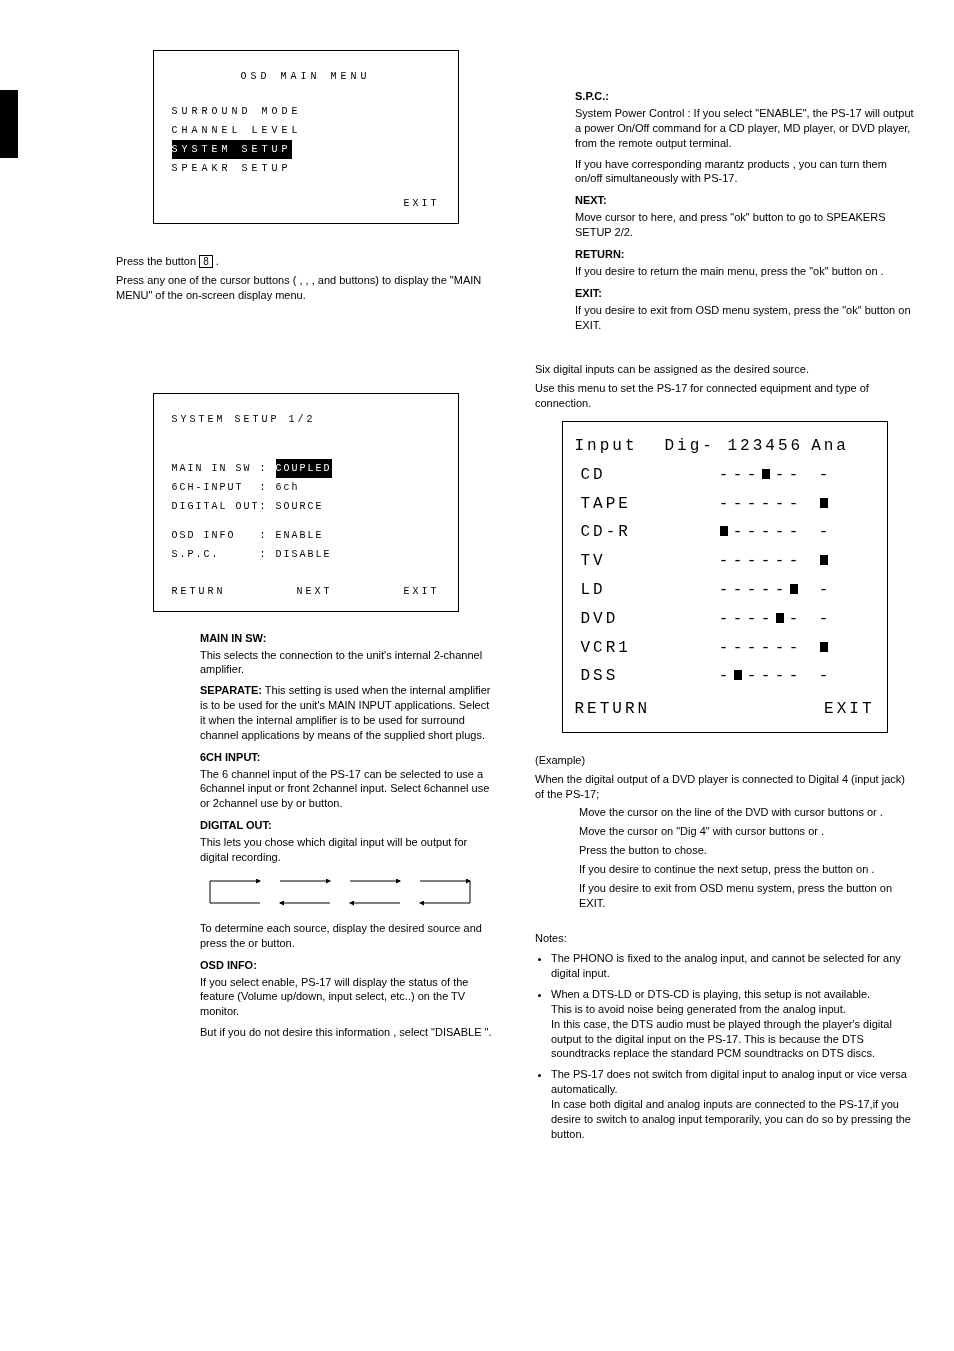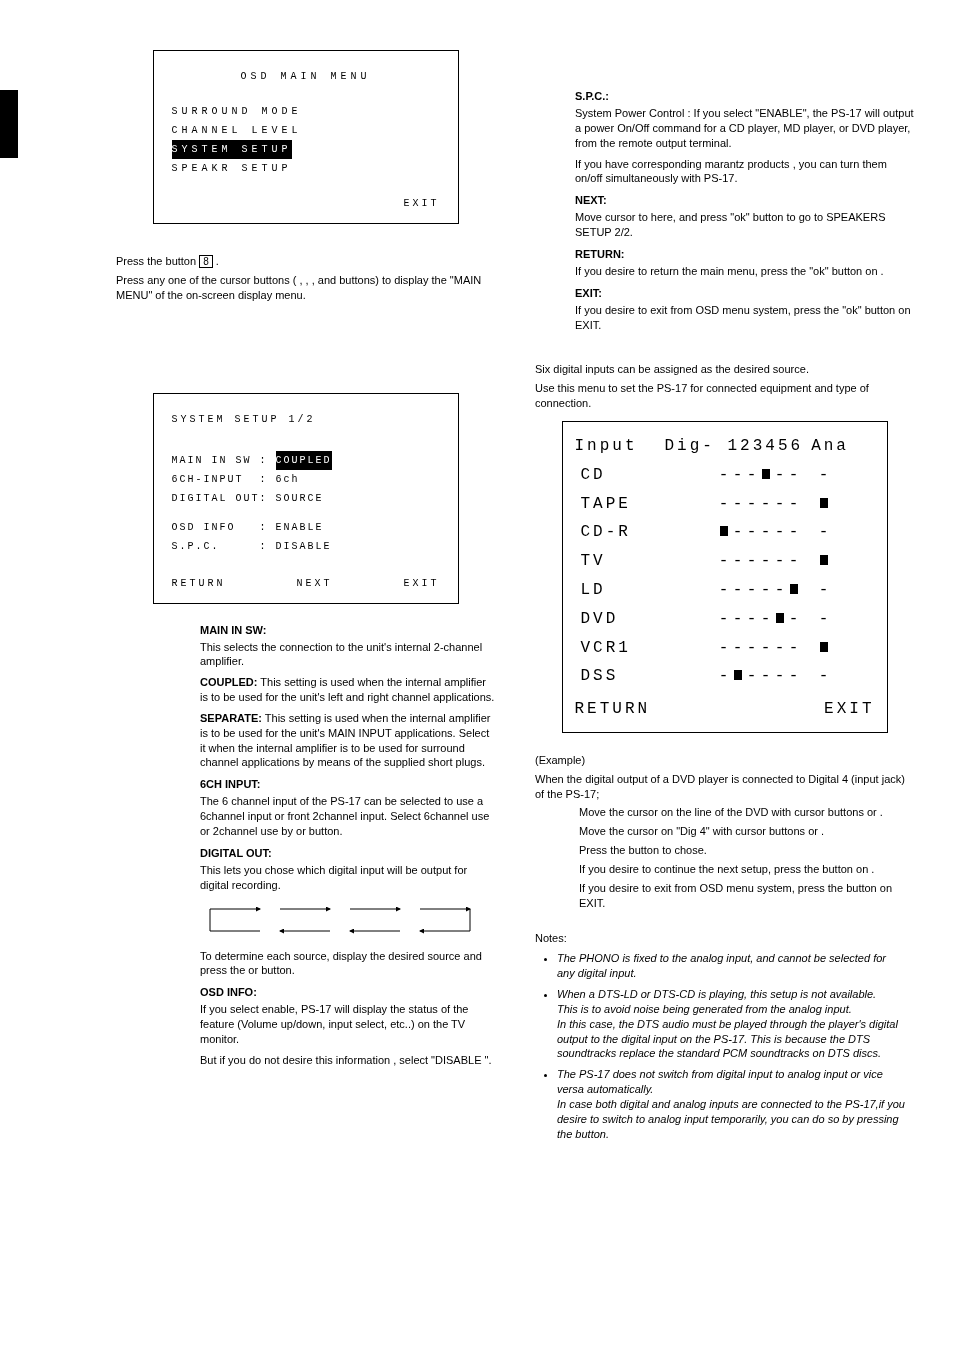--- a/index.html
+++ b/index.html
@@ -38,21 +38,21 @@
     display: inline-block;
   }
   .osd .exit-row { text-align: right; margin-top: 16px; letter-spacing: 3px; }
   .osd .bottom-row { display: flex; justify-content: space-between; margin-top: 18px; letter-spacing: 3px; }
   p { margin: 4px 0; line-height: 1.35; }
   .boxed-num { border: 1px solid #000; padding: 0 3px; font-size: 10px; }
   .def-block { margin-left: 84px; }
   .def-label { font-weight: bold; display: block; margin-top: 8px; }
   .subdef { margin-bottom: 6px; }
   .arrows-svg { display: block; margin: 6px 0; }
-  .note-list { padding-left: 14px; margin: 6px 8px; font-style: italic; }
+  .note-list { padding-left: 14px; margin: 6px 2px; }
   .note-list li { margin-bottom: 6px; line-height: 1.35; }
   .digmap {
     border: 1px solid #000;
     width: 300px;
     margin: 10px auto;
     padding: 10px 12px 8px 12px;
     font-family: "Courier New", monospace;
     font-size: 16px;
     letter-spacing: 3px;
     line-height: 1.8;
@@ -87,40 +87,39 @@
     </div>
 
     <p style="margin-top:30px">
       <span>Press the         button </span>
       <span class="boxed-num">8</span>
       <span>.</span>
     </p>
     <p>Press any one of the cursor buttons (   ,   ,   , and      buttons) to display the "MAIN MENU" of the on-screen display menu.</p>
 
     <div class="osd" style="margin-top:90px;">
-      <div style="text-align:left; margin-bottom:22px; letter-spacing:3px;">SYSTEM SETUP 1/2</div>
+      <div style="text-align:left; margin-bottom:30px; letter-spacing:3px;">SYSTEM SETUP 1/2</div>
       <div style="letter-spacing:2px;">
         <div><span>MAIN IN SW</span>&nbsp;: <span class="inverse">COUPLED</span></div>
         <div><span>6CH-INPUT</span>&nbsp;&nbsp;: <span>6ch</span></div>
         <div><span>DIGITAL OUT</span>: <span>SOURCE</span></div>
         <div style="height:10px"></div>
         <div><span>OSD INFO</span>&nbsp;&nbsp;&nbsp;: <span>ENABLE</span></div>
         <div><span>S.P.C.</span>&nbsp;&nbsp;&nbsp;&nbsp;&nbsp;: <span>DISABLE</span></div>
       </div>
       <div class="bottom-row">
         <span>RETURN</span>
         <span>NEXT</span>
         <span>EXIT</span>
       </div>
     </div>
 
     <div class="def-block" style="margin-top:20px;">
       <span class="def-label">MAIN IN SW:</span>
       <p class="subdef">This selects the connection to the unit's internal 2-channel amplifier.</p>
-      <p class="subdef"><b>COUPLED:</b><span> This setting is used when the internal amplifier is to be used for the unit's left and right channel applications.</span></p>
       <p class="subdef"><b>SEPARATE:</b><span> This setting is used when the internal amplifier is to be used for the unit's MAIN INPUT applications.  Select it when the internal amplifier is to be used for surround channel applications by means of the supplied short plugs.</span></p>
 
       <span class="def-label">6CH INPUT:</span>
       <p class="subdef">The 6 channel input of the PS-17 can be selected to use a 6channel input or front 2channel input. Select 6channel use or 2channel use by    or    button.</p>
 
       <span class="def-label">DIGITAL OUT:</span>
       <p class="subdef">This lets you chose which digital input will be output for digital recording.</p>
 
       <svg class="arrows-svg" width="280" height="44" viewBox="0 0 280 44">
         <defs>

